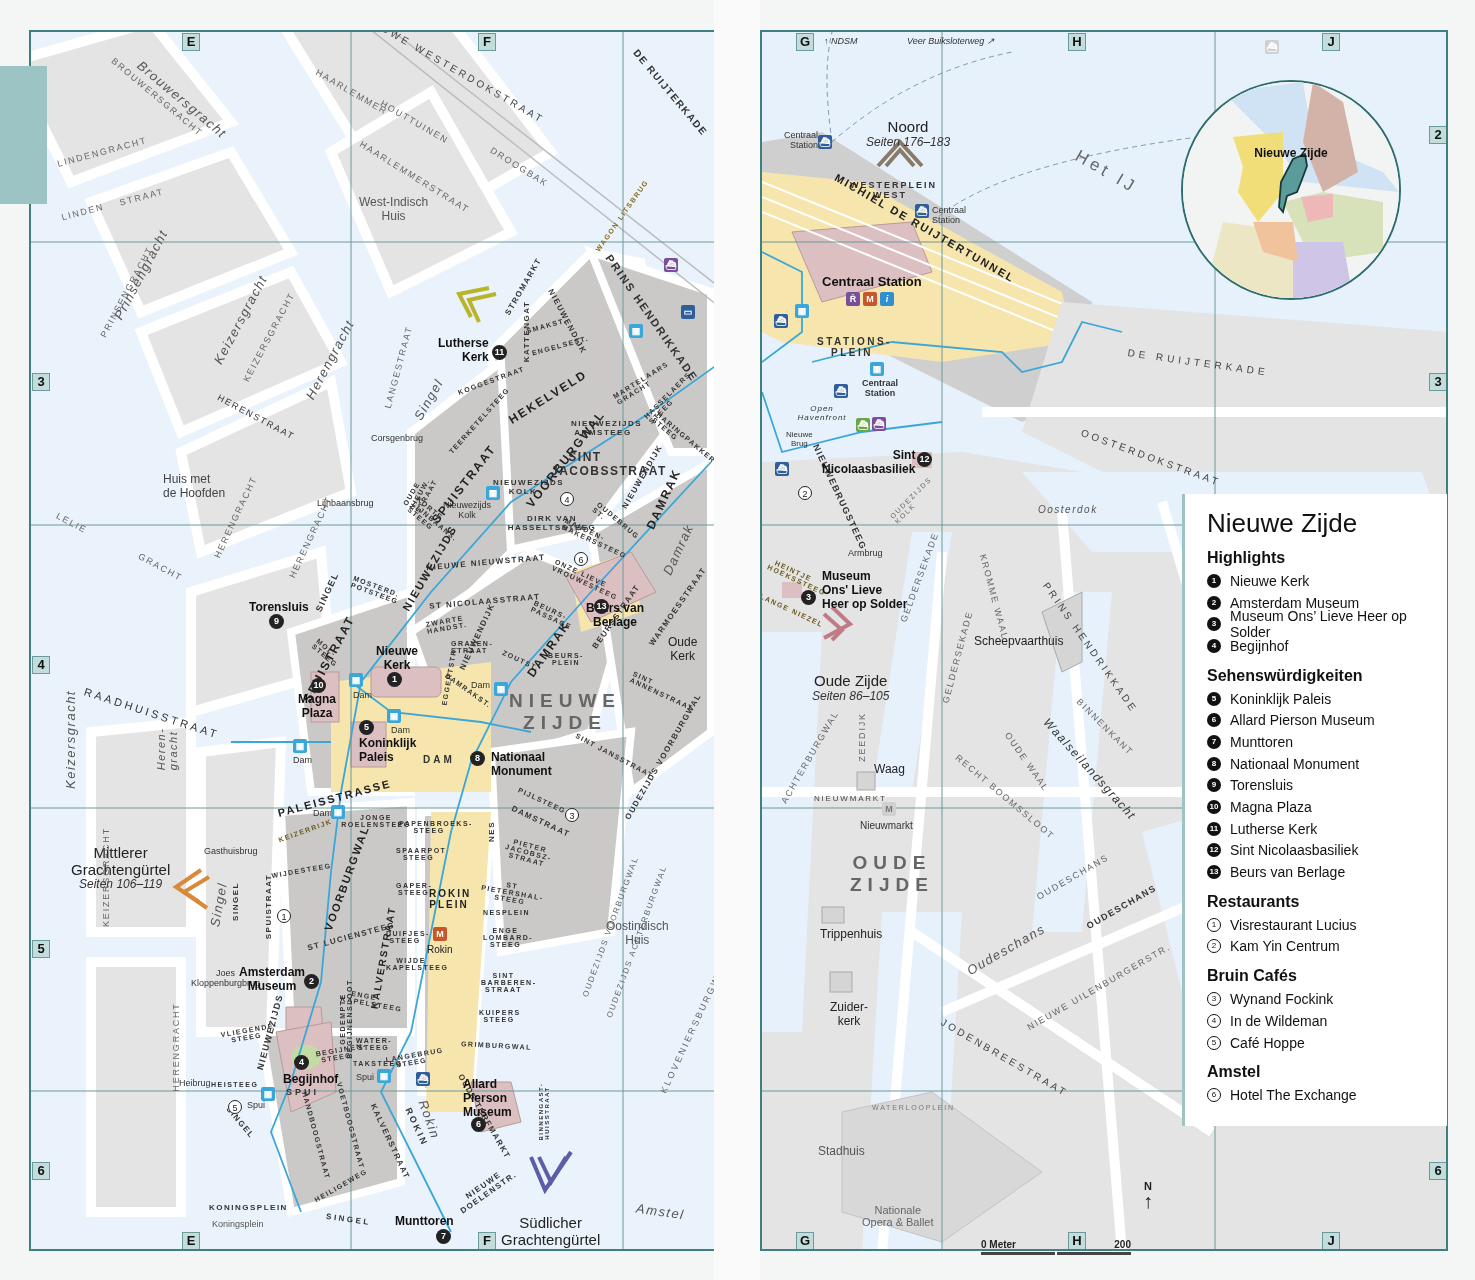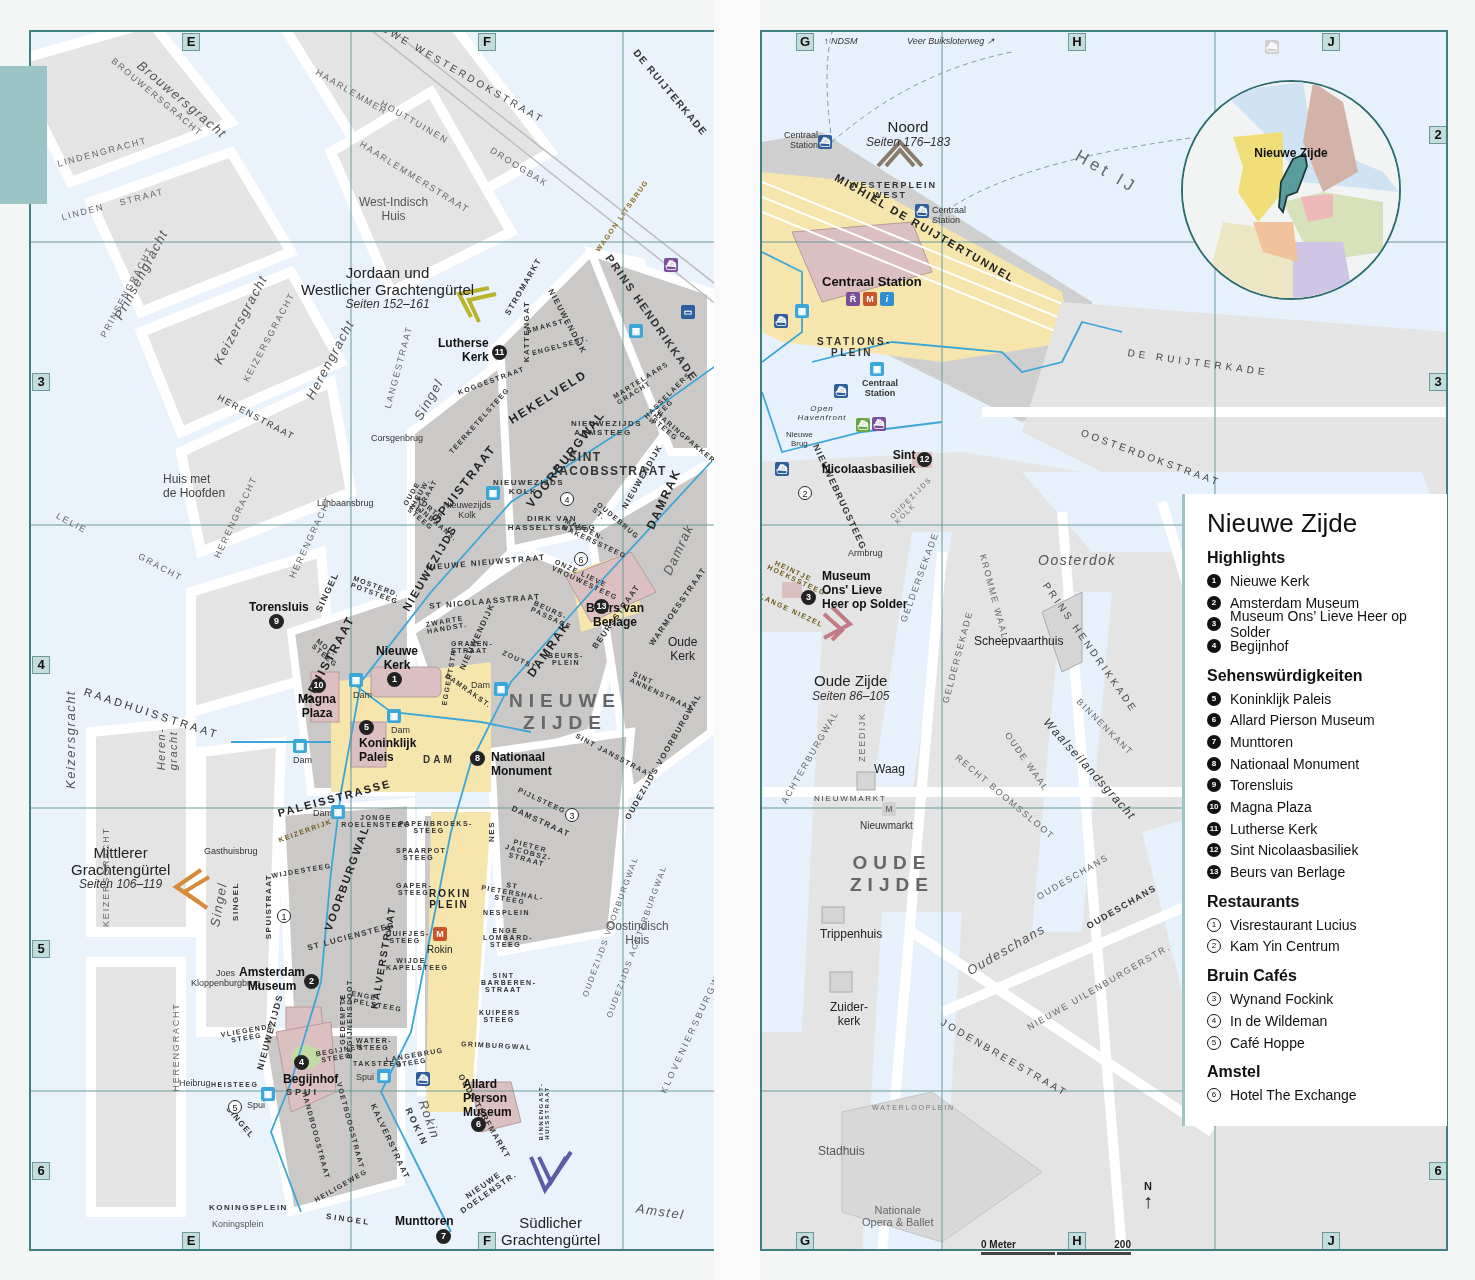--- a/index.html
+++ b/index.html
@@ -138,25 +138,20 @@
 
     <div class="gridlabel" style="left:151px;top:1px;">E</div>
     <div class="gridlabel" style="left:447px;top:1px;">F</div>
     <div class="gridlabel" style="left:151px;top:1200px;">E</div>
     <div class="gridlabel" style="left:447px;top:1200px;">F</div>
     <div class="gridlabel" style="left:1px;top:341px;">3</div>
     <div class="gridlabel" style="left:1px;top:624px;">4</div>
     <div class="gridlabel" style="left:1px;top:908px;">5</div>
     <div class="gridlabel" style="left:1px;top:1130px;">6</div>
 
-    <div class="lbl area" style="left:270px;top:212px;">
-      <span style="white-space:pre;">Jordaan und
-Westlicher Grachtengürtel</span>
-      <i>Seiten 152–161</i>
-    </div>
     <div class="lbl area" style="left:40px;top:792px;">
       <span style="white-space:pre;">Mittlerer
 Grachtengürtel</span>
       <i>Seiten 106–119</i>
     </div>
     <div class="lbl area" style="left:470px;top:1162px;">
       <span style="white-space:pre;">Südlicher
 Grachtengürtel</span>
       <i>Seiten 138–151</i>
     </div>
@@ -467,21 +462,21 @@
       <i>Seiten 176–183</i>
     </div>
     <div class="lbl area" style="left:50px;top:620px;">
       <span>Oude Zijde</span>
       <i>Seiten 86–105</i>
     </div>
     <div class="lbl district" style="left:88px;top:820px;white-space:pre;">OUDE
 ZIJDE</div>
 
     <div class="lbl canal" style="left:310px;top:130px;transform:rotate(30deg);font-size:17px;letter-spacing:4px;font-style:normal;color:#666;">Het IJ</div>
-    <div class="lbl canal" style="left:276px;top:472px;font-size:14px;margin-top:48px;">Oosterdok</div>
+    <div class="lbl canal" style="left:276px;top:472px;font-size:10px;">Oosterdok</div>
     <div class="lbl canal" style="left:262px;top:730px;transform:rotate(48deg);font-size:12px;color:#333;">Waalseilandsgracht</div>
     <div class="lbl canal" style="left:200px;top:910px;transform:rotate(-30deg);">Oudeschans</div>
 
     <div class="lbl poi-sm" style="left:62px;top:4px;font-style:italic;">↑ <span>NDSM</span></div>
     <div class="lbl poi-sm" style="left:145px;top:4px;font-style:italic;"><span>Veer Buiksloterweg</span> ↗</div>
     <div class="lbl street" style="left:88px;top:148px;font-size:9px;letter-spacing:2px;white-space:normal;width:80px;text-align:center;">WESTERPLEIN WEST</div>
     <div class="lbl street-main" style="left:60px;top:190px;transform:rotate(30deg);font-size:11px;">MICHIEL DE RUIJTERTUNNEL</div>
     <div class="lbl street" style="left:55px;top:304px;font-size:10px;letter-spacing:2.5px;white-space:normal;width:70px;text-align:center;">STATIONS- PLEIN</div>
     <div class="lbl poi-sm" style="left:30px;top:372px;font-style:italic;white-space:normal;width:60px;letter-spacing:1px;font-size:8px;">Open Havenfront</div>
     <div class="lbl street-lt" style="left:365px;top:325px;transform:rotate(8deg);font-size:10px;letter-spacing:4px;color:#444;">DE RUIJTERKADE</div>

